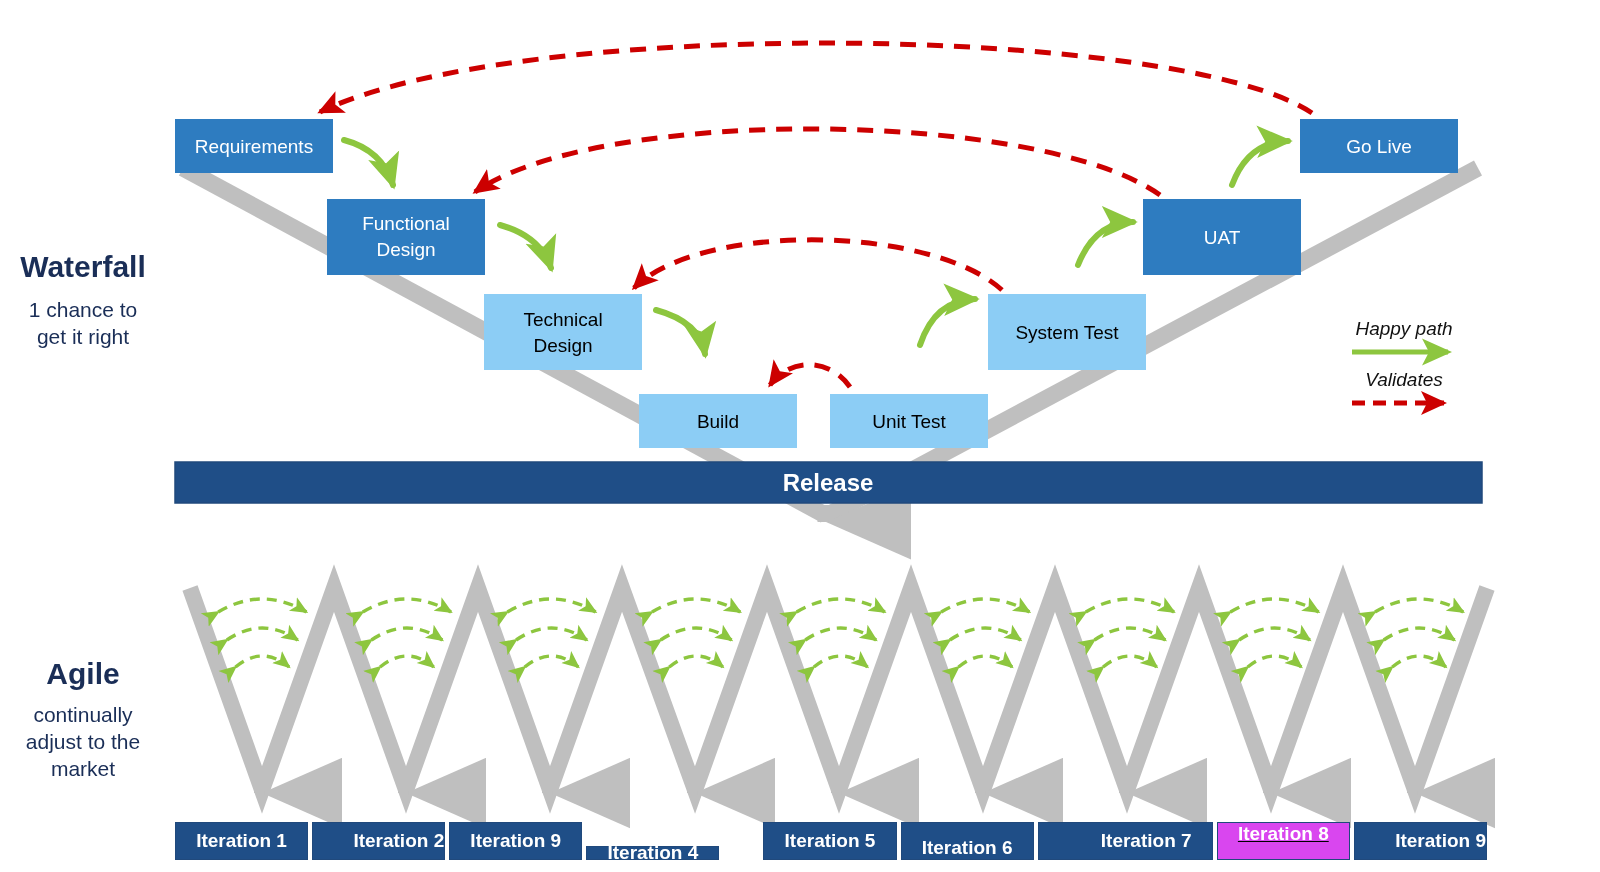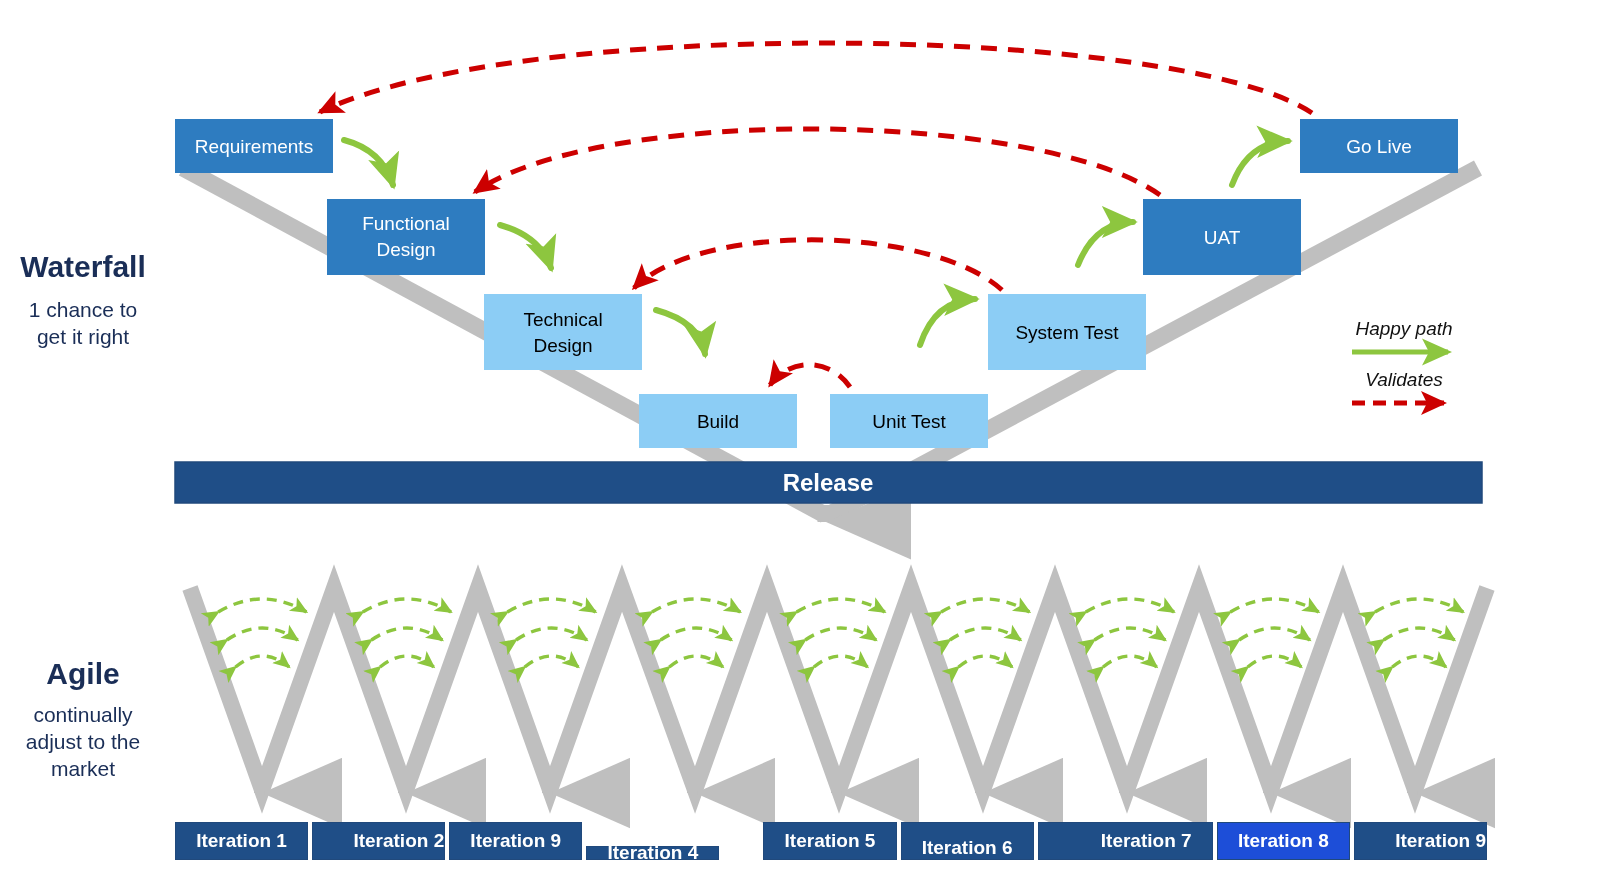--- a/index.html
+++ b/index.html
@@ -238,21 +238,21 @@
       </div>
       <div style="flex: 1 1 0px; background: rgb(31, 78, 135); border: 1.5px solid rgb(32, 73, 124); display: flex; align-items: center; justify-content: center; margin-left: 40px;">
         <span style="color: rgb(255, 255, 255); font-size: 19px; font-weight: bold; font-family: &quot;Liberation Sans&quot;, sans-serif;">Iteration 5</span>
       </div>
       <div style="flex: 1 1 0px; background: rgb(31, 78, 135); border: 1.5px solid rgb(32, 73, 124); display: flex; align-items: flex-end; justify-content: center;">
         <span style="color: rgb(255, 255, 255); font-size: 19px; font-weight: bold; font-family: &quot;Liberation Sans&quot;, sans-serif;">Iteration 6</span>
       </div>
       <div style="flex: 1 1 0px; background: rgb(31, 78, 135); border: 1.5px solid rgb(32, 73, 124); display: flex; align-items: center; justify-content: center; padding-left: 42px;">
         <span style="color: rgb(255, 255, 255); font-size: 19px; font-weight: bold; font-family: &quot;Liberation Sans&quot;, sans-serif;">Iteration 7</span>
       </div>
-      <div style="flex: 1 1 0px; background: #1d4ed8; border: 1.5px solid rgb(32, 73, 124); display: flex; align-items: center; justify-content: center;">
+      <div style="flex: 1 1 0px; background: #d946ef; border: 1.5px solid rgb(32, 73, 124); display: flex; align-items: flex-start; justify-content: center; text-decoration: underline;">
         <span style="color: rgb(255, 255, 255); font-size: 19px; font-weight: bold; font-family: &quot;Liberation Sans&quot;, sans-serif;">Iteration 8</span>
       </div>
       <div style="flex: 1 1 0px; background: rgb(31, 78, 135); border: 1.5px solid rgb(32, 73, 124); display: flex; align-items: center; justify-content: flex-end;">
         <span style="color: rgb(255, 255, 255); font-size: 19px; font-weight: bold; font-family: &quot;Liberation Sans&quot;, sans-serif;">Iteration 9</span>
       </div>
     </div>
 
 </div>
 
 </body></html>

